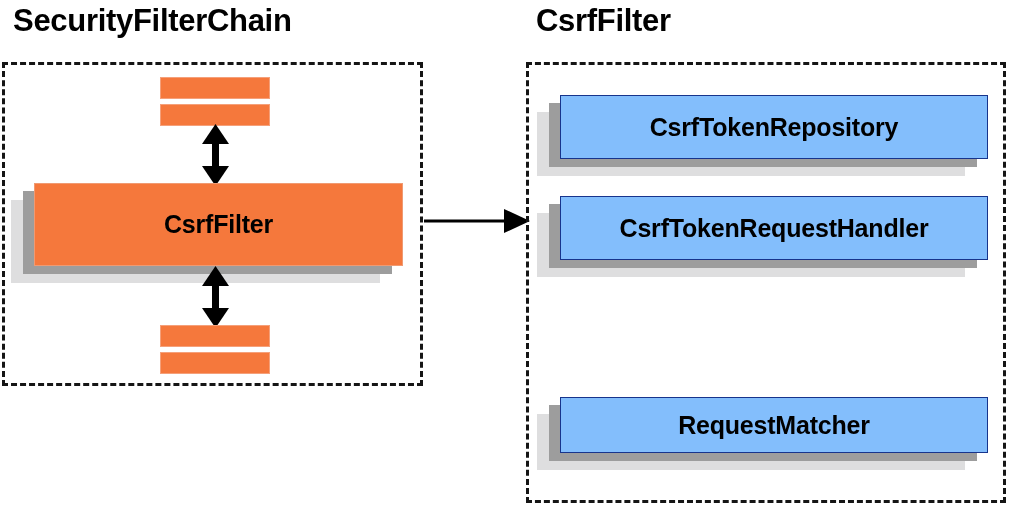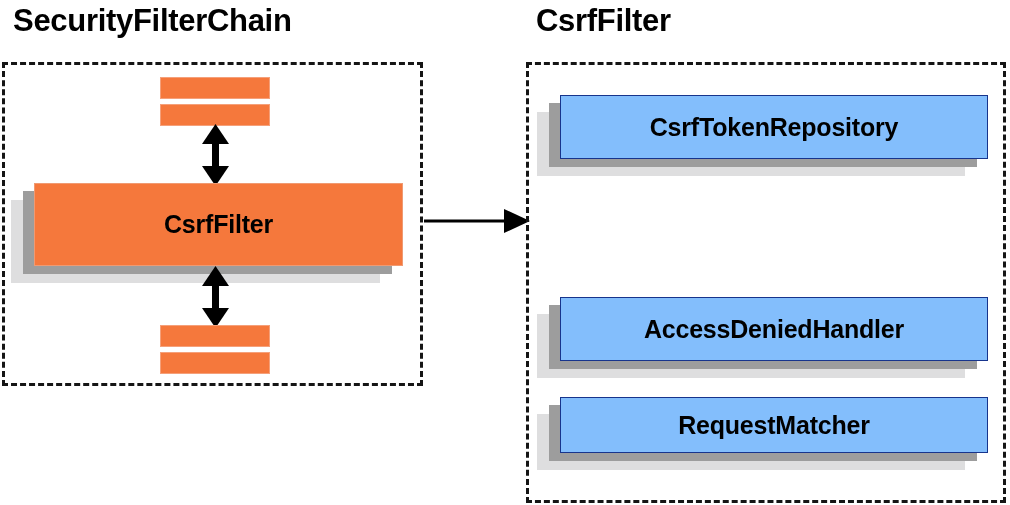--- a/index.html
+++ b/index.html
@@ -155,28 +155,28 @@
   <div class="dashed-box" id="filter-box"></div>
 
   <div class="shadow-box blue" style="left:560px; top:95px; width:428px; height:64px;">
     <div class="layer-light"></div>
     <div class="layer-dark"></div>
     <div class="layer-main">
       <span class="box-label">CsrfTokenRepository</span>
     </div>
   </div>
 
-
-  <div class="shadow-box blue" style="left:560px; top:297px; width:428px; height:64px;">
+  <div class="shadow-box blue" style="left:560px; top:196px; width:428px; height:64px;">
     <div class="layer-light"></div>
     <div class="layer-dark"></div>
     <div class="layer-main">
-      <span class="box-label">AccessDeniedHandler</span>
+      <span class="box-label">CsrfTokenRequestHandler</span>
     </div>
   </div>
+
 
   <div class="shadow-box blue" style="left:560px; top:397px; width:428px; height:56px;">
     <div class="layer-light"></div>
     <div class="layer-dark"></div>
     <div class="layer-main">
       <span class="box-label">RequestMatcher</span>
     </div>
   </div>
 
 </div>

